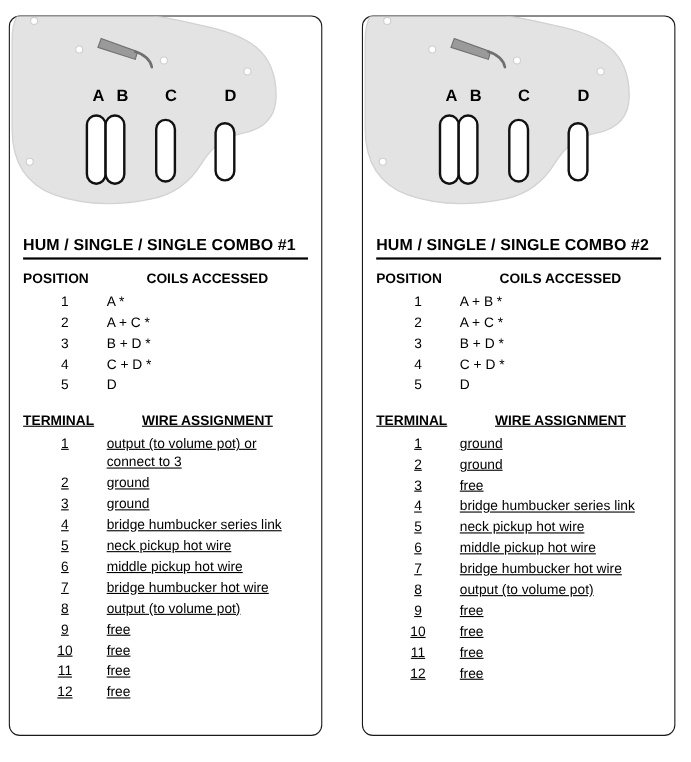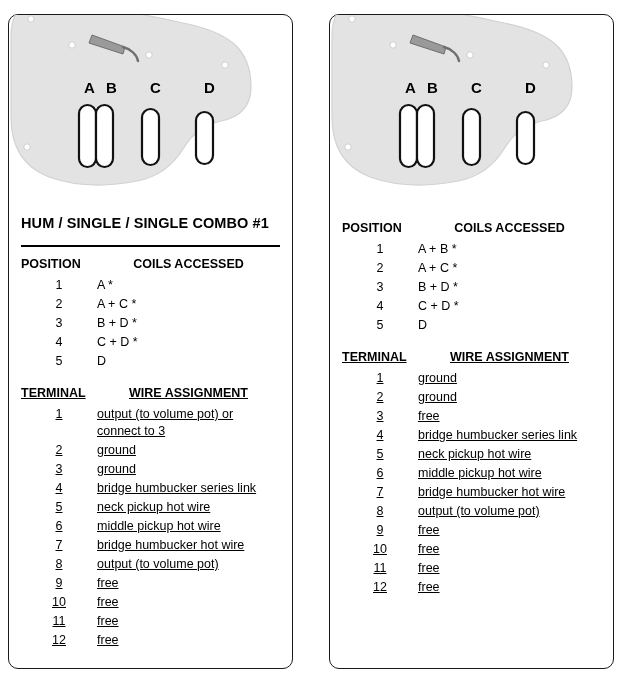--- a/index.html
+++ b/index.html
@@ -52,21 +52,21 @@
   }
   .coil-label {
     position: absolute;
     font-weight: bold;
     font-size: 15px;
     letter-spacing: 0.2px;
   }
   .heading-wrap {
     margin: 4px 12px 0 12px;
     border-bottom: 2px solid #000;
-    padding-bottom: 14px;
+    padding-bottom: 3px;
   }
   .heading {
     font-size: 14.5px;
     font-weight: bold;
     letter-spacing: 0.1px;
     white-space: nowrap;
   }
   .section {
     margin: 10px 12px 0 12px;
   }
@@ -254,20 +254,23 @@
         </g>
       </svg>
       <div class="coil-labels">
         <span class="coil-label" style="left:75px">A</span>
         <span class="coil-label" style="left:97px">B</span>
         <span class="coil-label" style="left:141px">C</span>
         <span class="coil-label" style="left:195px">D</span>
       </div>
     </div>
 
+    <div class="heading-wrap">
+      <div class="heading">HUM / SINGLE / SINGLE COMBO #2</div>
+    </div>
 
     <div class="section">
       <table class="tbl">
         <tbody>
             <tr>
           <th class="col-num th-num">POSITION</th>
           <th>COILS ACCESSED</th>
         </tr>
         <tr>
           <td class="col-num">1</td>

